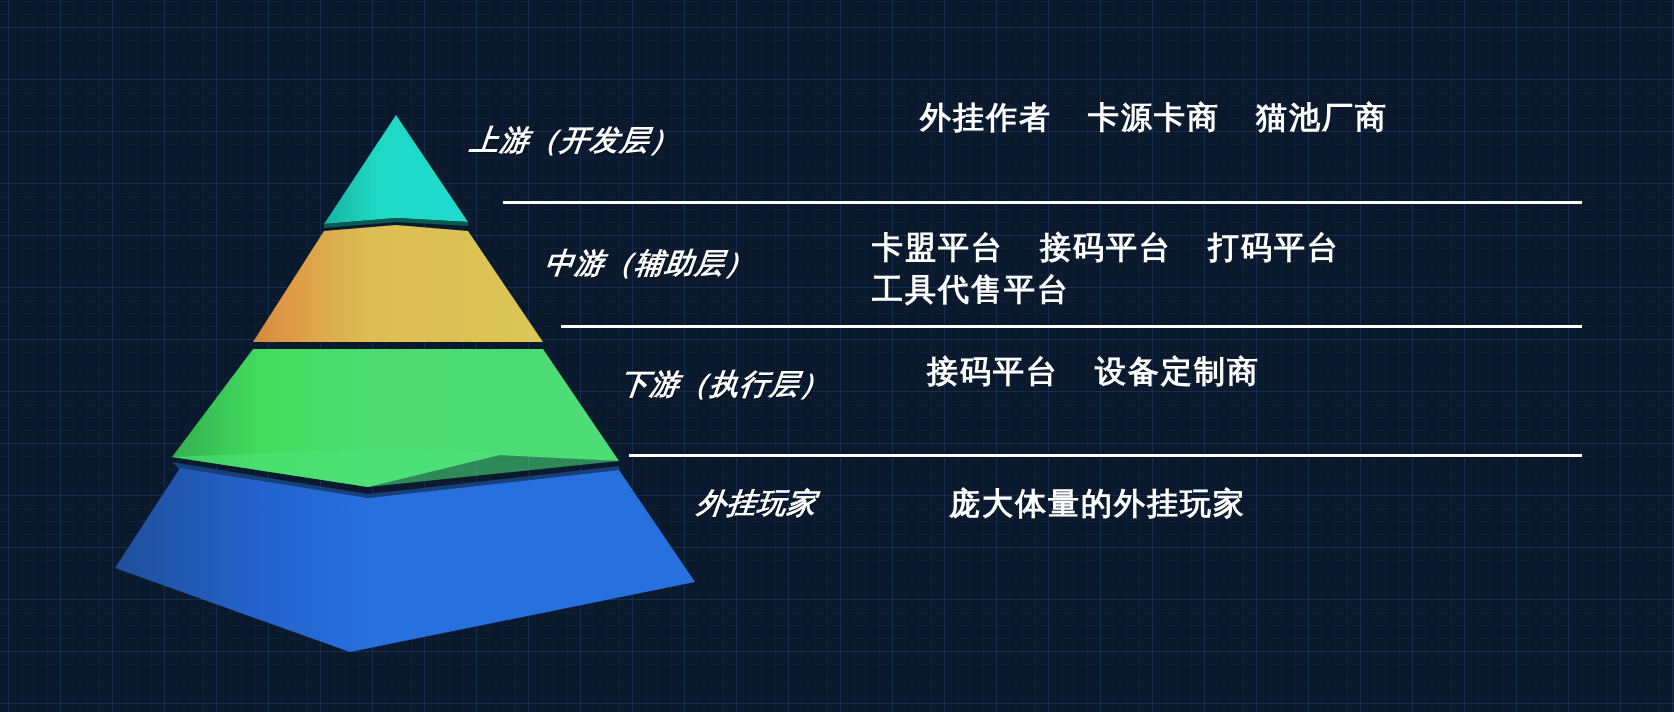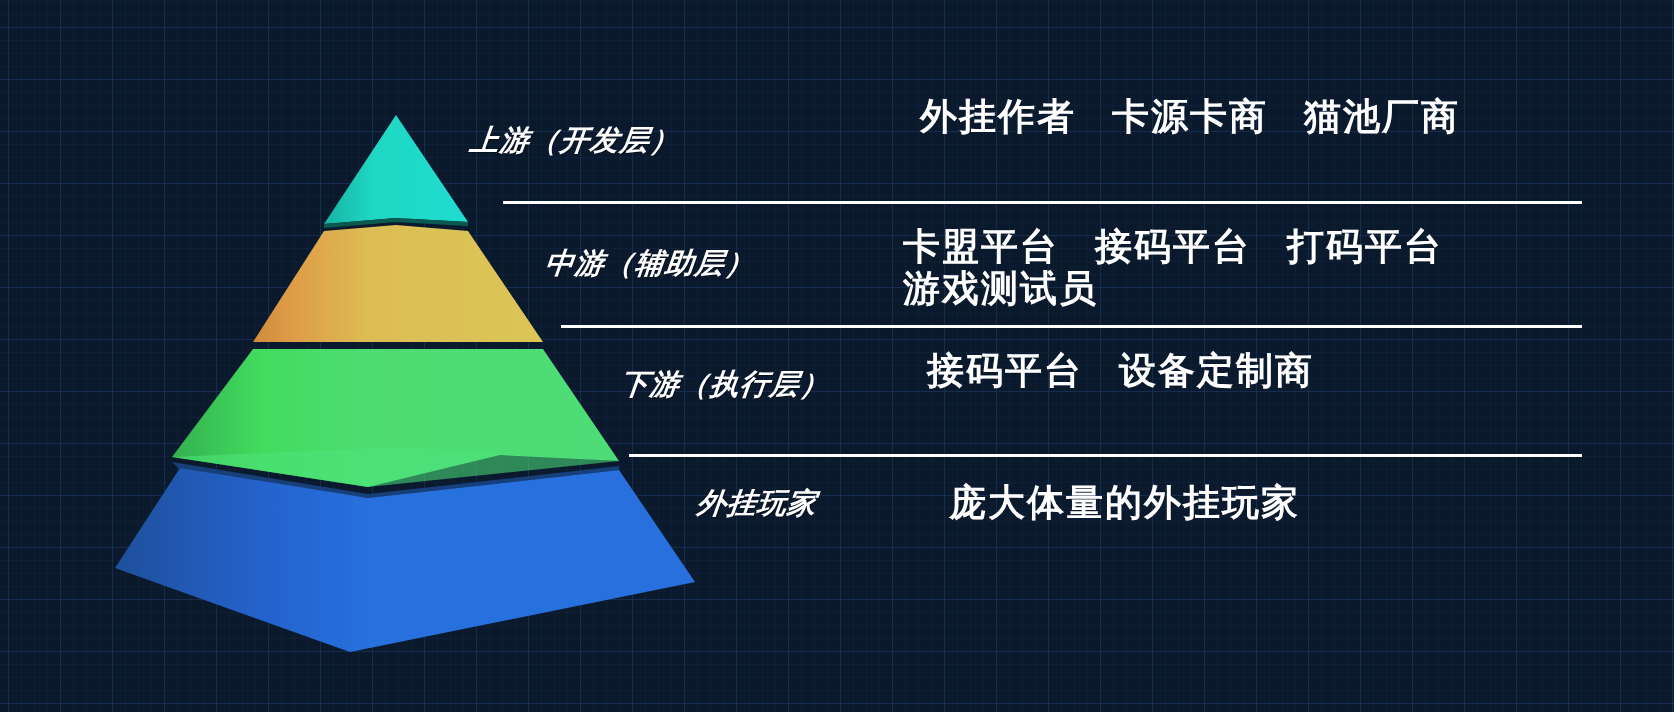--- a/index.html
+++ b/index.html
@@ -21,21 +21,21 @@
     }
     svg.pyramid { position: absolute; left: 0; top: 0; }
     .tier-label {
       position: absolute; color: #ffffff; font-weight: bold;
       font-size: 29px; font-style: italic; letter-spacing: 1px;
       white-space: nowrap; transform: skewX(-6deg);
       text-shadow: 1px 1px 0 rgba(0,0,0,0.35);
     }
     .members {
       position: absolute; color: #ffffff; font-weight: bold;
-      font-size: 37px; line-height: 42px; letter-spacing: 2px;
+      font-size: 31px; line-height: 42px; letter-spacing: 2px;
     }
     .members .row { white-space: nowrap; }
     .members .item { display: inline-block; margin-right: 36px; }
     .members .item:last-child { margin-right: 0; }
     .separator {
       position: absolute; height: 3px; background: #ffffff;
     }
   </style>
 </head>
 <body>
@@ -97,26 +97,26 @@
 <div class="separator" style="left:503px; top:201px; width:1079px;"></div>
 <div class="separator" style="left:561px; top:325px; width:1021px;"></div>
 <div class="separator" style="left:629px; top:454px; width:953px;"></div>
 
 <div class="members" style="left:920px; top:96px;">
   <div class="row">
     <span class="item">外挂作者</span><span class="item">卡源卡商</span><span class="item">猫池厂商</span>
   </div>
 </div>
 
-<div class="members" style="left:903px; top:226px;">
+<div class="members" style="left:872px; top:226px;">
   <div class="row">
     <span class="item">卡盟平台</span><span class="item">接码平台</span><span class="item">打码平台</span>
   </div>
   <div class="row">
-    <span class="item">游戏测试员</span>
+    <span class="item">工具代售平台</span>
   </div>
 </div>
 
 <div class="members" style="left:927px; top:350px;">
   <div class="row">
     <span class="item">接码平台</span><span class="item">设备定制商</span>
   </div>
 </div>
 
 <div class="members" style="left:949px; top:482px;">

